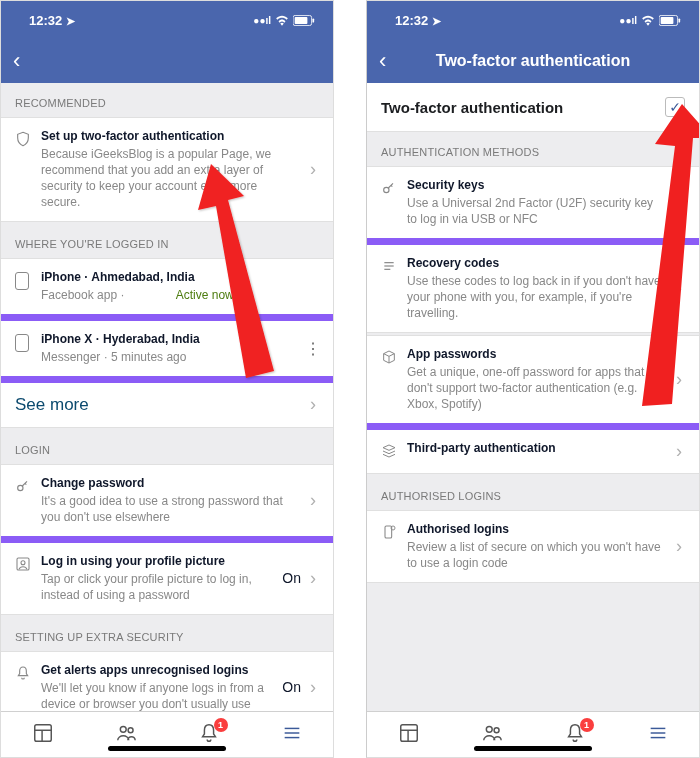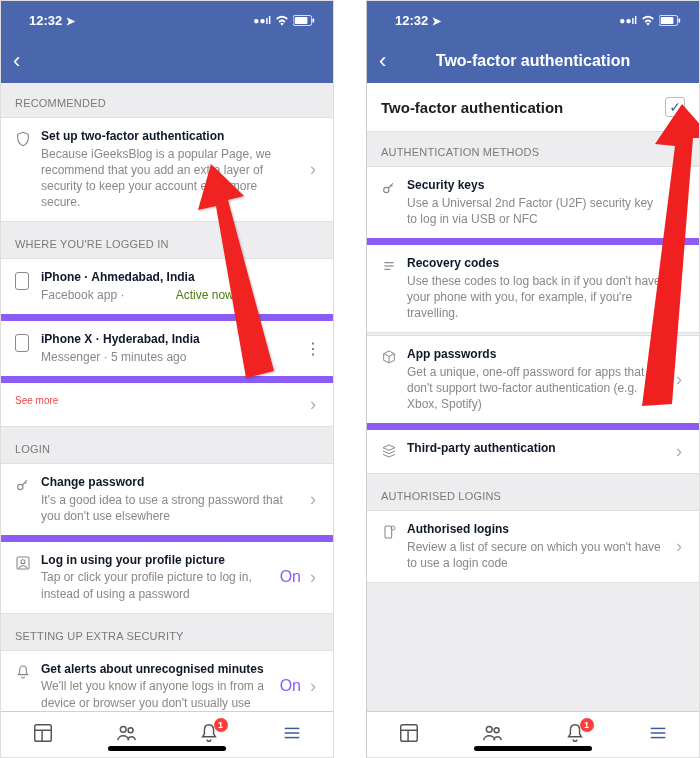--- a/index.html
+++ b/index.html
@@ -17,22 +17,22 @@
   .card { background: #fff; border-top: 1px solid #e0e0e0; border-bottom: 1px solid #e0e0e0; margin-bottom: 2px; }
   .row { display: flex; align-items: flex-start; padding: 11px 10px 11px 14px; border-top: 7px solid #8b5cf6; position: relative; }
   .card .row:first-child { border-top: none; }
   .row .iconcell { width: 26px; flex-shrink: 0; color: #777; font-size: 15px; padding-top: 2px; }
   .row .iconcell svg { width: 16px; height: 16px; fill: #888; }
   .row .textcell { flex: 1; padding-right: 4px; }
   .row .textcell .line1 { font-size: 12px; font-weight: 700; color: #0f172a; line-height: 1.3; }
   .row .textcell .line2 { font-size: 12px; color: #888; line-height: 1.35; margin-top: 1px; }
   .row .textcell .line2 .link { color: #4d7c0f; margin-left: 48px; }
   .row .chevcell { width: 20px; flex-shrink: 0; color: #b0b0b0; font-size: 18px; display: flex; align-items: center; justify-content: center; align-self: center; }
-  .row .valuecell { color: #8b5cf6; font-size: 16px; align-self: center; padding-right: 2px; text-align: right; }
-  .row.seemore .textcell .line1 { font-weight: 400; color: #ef4444; font-size: 10px; }
+  .row .valuecell { color: #0f172a; font-size: 14px; align-self: center; padding-right: 2px; text-align: right; }
+  .row.seemore .textcell .line1 { font-weight: 400; color: #0c4a6e; font-size: 17px; }
   .topswitch { background: #fff; border-bottom: 1px solid #e0e0e0; padding: 14px 14px; display: flex; align-items: center; justify-content: space-between; }
   .topswitch .label { font-size: 15px; font-weight: 700; color: #1c1e21; }
   .checkbox { width: 20px; height: 20px; border: 1px solid #bbb; border-radius: 3px; display: flex; align-items: center; justify-content: center; color: #3b5998; font-size: 14px; }
   .tabbar { height: 46px; border-top: 1px solid #d0d0d0; background: #fff; display: flex; align-items: center; justify-content: space-around; }
   .tabbar .tab { position: relative; color: #666; }
   .tabbar svg { width: 22px; height: 22px; fill: none; stroke: #555; stroke-width: 1.6; }
   .badge { position: absolute; top: -4px; right: -8px; background: #FA3E3E; color: #fff; font-size: 9px; font-weight: 700; border-radius: 8px; min-width: 14px; height: 14px; display: flex; align-items: center; justify-content: center; padding: 0 3px; }
   .hamburger { color: #3b5998; }
   .hamburger svg { stroke: #3b5998; }
   .homeindicator { position: absolute; bottom: 6px; left: 50%; transform: translateX(-50%); width: 118px; height: 5px; background: #000; border-radius: 3px; }
@@ -136,21 +136,21 @@
         </div>
       </div>
 
       <div class="section-header">SETTING UP EXTRA SECURITY</div>
       <div class="card">
         <div class="row">
           <div class="iconcell"><svg viewBox="0 0 24 24">
                 <path d="M12 3c3 0 5 2 5 6v4l2 3H5l2-3V9c0-4 2-6 5-6zM10 19a2 2 0 004 0" fill="none" stroke="#888" stroke-width="1.7"></path>
               </svg></div>
           <div class="textcell">
-            <div class="line1">Get alerts about unrecognised minutes</div>
+            <div class="line1">Get alerts apps unrecognised logins</div>
             <div class="line2">We'll let you know if anyone logs in from a device or browser you don't usually use</div>
           </div>
           <div class="valuecell">On</div>
           <div class="chevcell">›</div>
         </div>
       </div>
     </div>
 
     <div class="tabbar">
       <div class="tab"><svg viewBox="0 0 24 24">

